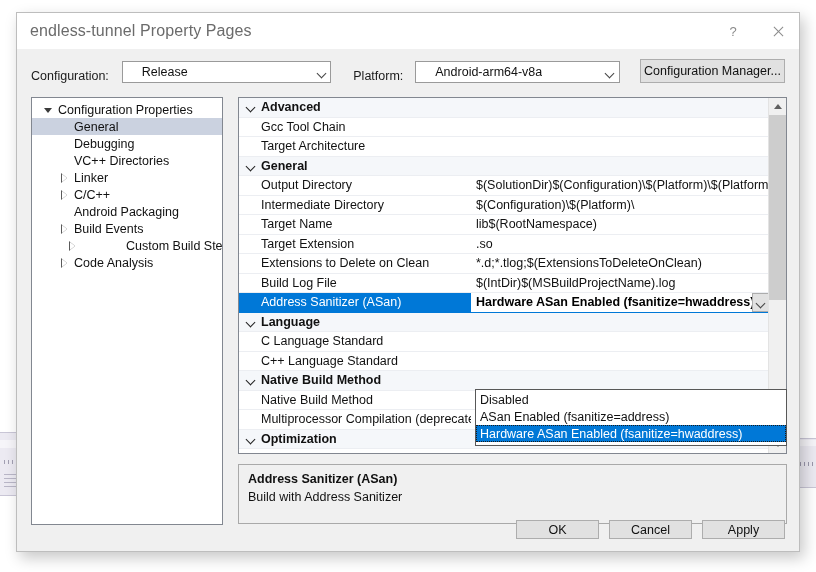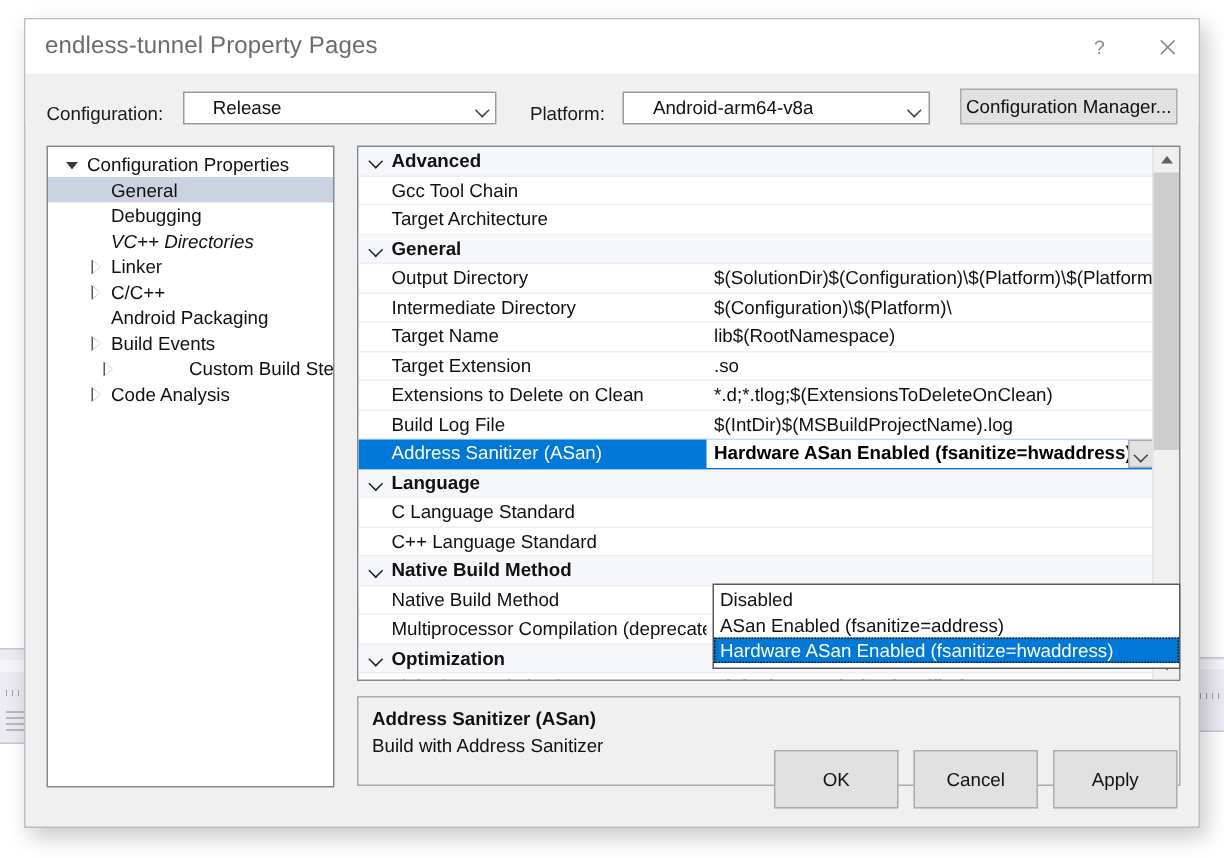--- a/index.html
+++ b/index.html
@@ -410,21 +410,21 @@
     color: #111;
   }
 
   
   .footer {
     position: absolute;
     right: 14px; bottom: 12px;
     display: flex;
     gap: 10px;
   }
-  .footer .btn { width: 83px; height: 39px; }
+  .footer .btn { width: 83px; height: 19px; }
 </style>
 </head>
 <body>
 
 <div id="desktop">
   <div class="bg-panel-left"></div>
   <div class="bg-panel-left2"></div>
   <div class="bg-dots"></div>
   <div class="bg-lines"></div>
   <div class="bg-panel-right"></div>
@@ -478,21 +478,21 @@
           <span class="tlabel">Configuration Properties</span>
         </div>
         <div class="tnode sel" style="padding-left: 24px;">
           <span class="tw"></span>
           <span class="tlabel">General</span>
         </div>
         <div class="tnode" style="padding-left: 24px;">
           <span class="tw"></span>
           <span class="tlabel">Debugging</span>
         </div>
-        <div class="tnode" style="padding-left: 24px; font-style: italic;">
+        <div class="tnode" style="padding-left: 24px;">
           <span class="tw"></span>
           <span class="tlabel">VC++ Directories</span>
         </div>
         <div class="tnode" style="padding-left: 24px;">
           <span class="tw">
             <span class="tri-right"></span>
           </span>
           <span class="tlabel">Linker</span>
         </div>
         <div class="tnode" style="padding-left: 24px;">

